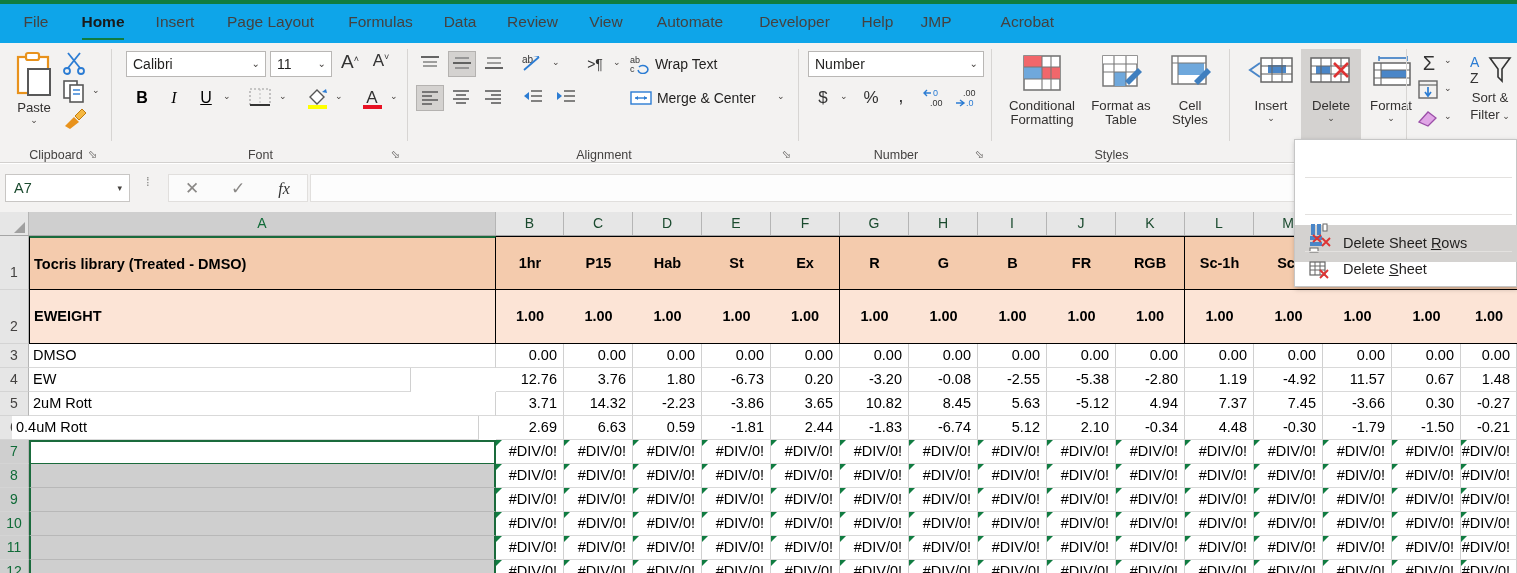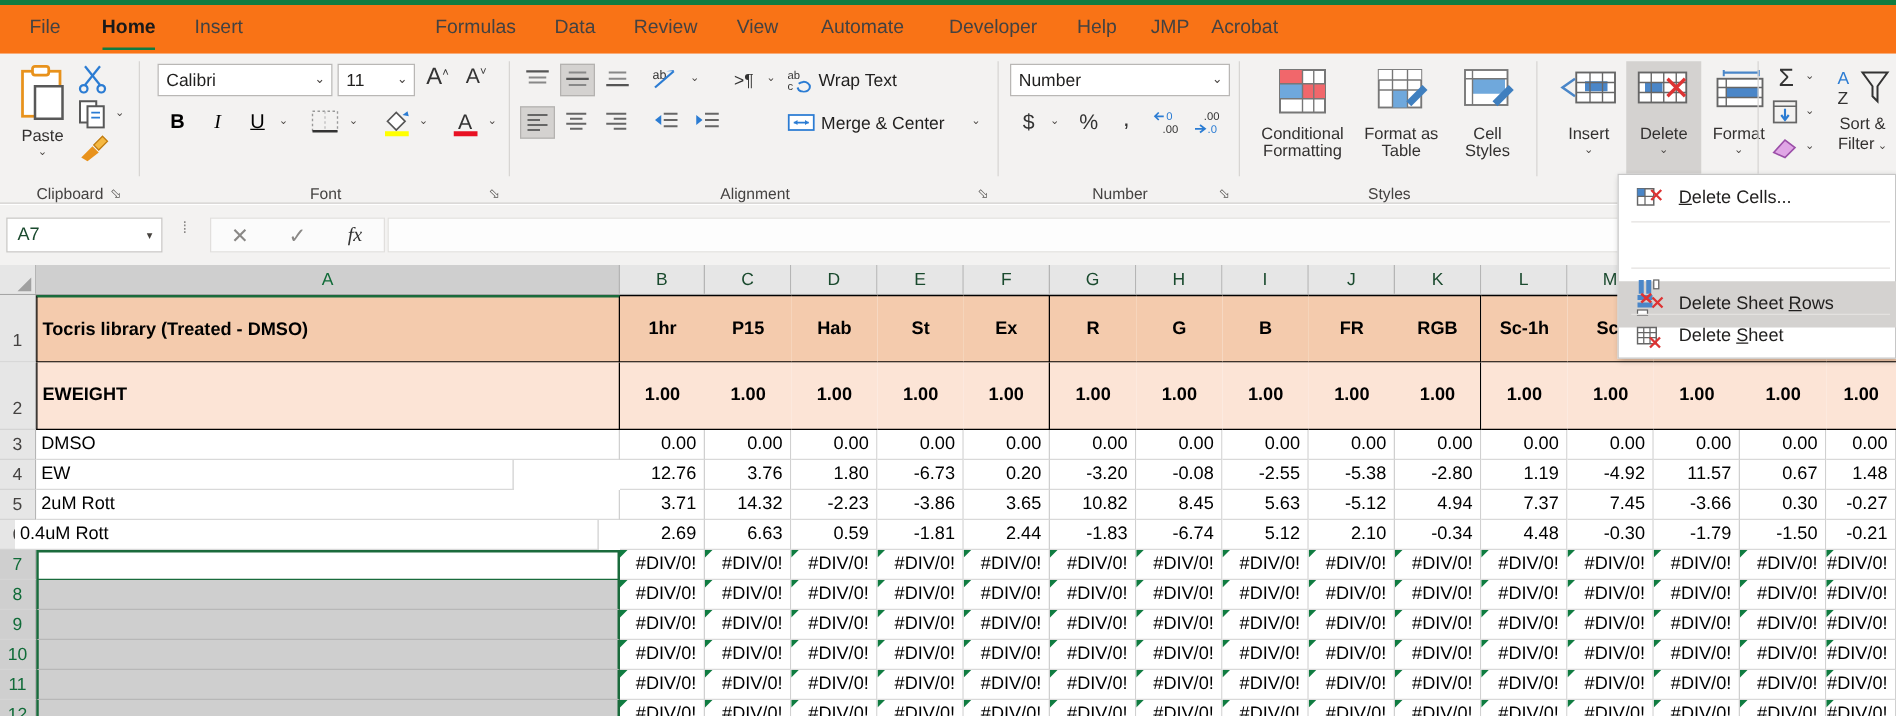--- a/index.html
+++ b/index.html
@@ -10,21 +10,21 @@
     background:#ffffff; position:relative;
     -webkit-font-smoothing:antialiased;
   }
 
   
   #topstrip { position:absolute; left:0; top:0; width:1517px; height:4px; background:#107c41; }
 
   
   #tabbar {
     position:absolute; left:0; top:4px; width:1517px; height:39px;
-    background:#f97316;
+    background:#0ea5e9;
   }
   .tab {
     position:absolute; top:0; height:39px; line-height:36px;
     font-size:15.5px; color:#444241; padding:0 10px; cursor:default;
     white-space:nowrap;
   }
   .tab.active { color:#1a1a1a; font-weight:bold; }
   .tab.active:after {
     content:""; position:absolute; left:10px; right:10px; bottom:3px;
     height:2.5px; background:#107c41;
@@ -141,29 +141,30 @@
 </style>
 </head>
 <body>
 
 <div id="topstrip"></div>
 
 <div id="tabbar">
     <div class="tab" style="left: 12px; width: 48px; padding: 0px; text-align: center;"><span>File</span></div>
     <div class="tab active" style="left: 72px; width: 62px; padding: 0px; text-align: center;"><span>Home</span></div>
     <div class="tab" style="left: 145px; width: 60px; padding: 0px; text-align: center;"><span>Insert</span></div>
+    <div class="tab" style="left: 212px; width: 117px; padding: 0px; text-align: center;"><span>Page Layout</span></div>
     <div class="tab" style="left: 336px; width: 89px; padding: 0px; text-align: center;"><span>Formulas</span></div>
     <div class="tab" style="left: 433px; width: 54px; padding: 0px; text-align: center;"><span>Data</span></div>
     <div class="tab" style="left: 495px; width: 75px; padding: 0px; text-align: center;"><span>Review</span></div>
     <div class="tab" style="left: 578px; width: 56px; padding: 0px; text-align: center;"><span>View</span></div>
     <div class="tab" style="left: 642px; width: 96px; padding: 0px; text-align: center;"><span>Automate</span></div>
     <div class="tab" style="left: 745px; width: 99px; padding: 0px; text-align: center;"><span>Developer</span></div>
     <div class="tab" style="left: 852px; width: 51px; padding: 0px; text-align: center;"><span>Help</span></div>
     <div class="tab" style="left: 911px; width: 50px; padding: 0px; text-align: center;"><span>JMP</span></div>
-    <div class="tab" style="left: 969px; width: 85px; padding: 0px; text-align: left;"><span>Acrobat</span></div>
+    <div class="tab" style="left: 969px; width: 85px; padding: 0px; text-align: right;"><span>Acrobat</span></div>
   </div>
 
 <div id="ribbon">
 
   <div class="grp" style="left:0;width:112px;">
     <div class="btn" id="pasteBtn">
       <svg width="44" height="46" viewBox="0 0 44 46" style="margin-left:4px;margin-top:2px;">
         <rect x="4" y="6" width="30" height="36" fill="#fff" stroke="#e8921c" stroke-width="2.2"></rect>
         <rect x="12" y="2" width="13" height="7" rx="2" fill="#fff" stroke="#e8921c" stroke-width="2.2"></rect>
         <rect x="14" y="18" width="22" height="26" fill="#fff" stroke="#585858" stroke-width="2"></rect>
@@ -736,30 +737,20 @@
       <div class="cell num plain" style="left: 1116px; width: 69px; top: 348px; height: 24px; line-height: 23px; border-bottom: 1px solid rgb(217, 217, 217); border-right: 1px solid rgb(208, 208, 208);"><div class="errtri"></div><span>#DIV/0!</span></div>
       <div class="cell num plain" style="left: 1185px; width: 69px; top: 348px; height: 24px; line-height: 23px; border-bottom: 1px solid rgb(217, 217, 217); border-right: 1px solid rgb(208, 208, 208);"><div class="errtri"></div><span>#DIV/0!</span></div>
       <div class="cell num plain" style="left: 1254px; width: 69px; top: 348px; height: 24px; line-height: 23px; border-bottom: 1px solid rgb(217, 217, 217); border-right: 1px solid rgb(208, 208, 208);"><div class="errtri"></div><span>#DIV/0!</span></div>
       <div class="cell num plain" style="left: 1323px; width: 69px; top: 348px; height: 24px; line-height: 23px; border-bottom: 1px solid rgb(217, 217, 217); border-right: 1px solid rgb(208, 208, 208);"><div class="errtri"></div><span>#DIV/0!</span></div>
       <div class="cell num plain" style="left: 1392px; width: 69px; top: 348px; height: 24px; line-height: 23px; border-bottom: 1px solid rgb(217, 217, 217); border-right: 1px solid rgb(208, 208, 208);"><div class="errtri"></div><span>#DIV/0!</span></div>
       <div class="cell num plain" style="left: 1461px; width: 56px; top: 348px; height: 24px; line-height: 23px; border-bottom: 1px solid rgb(217, 217, 217); border-right: 1px solid rgb(208, 208, 208);"><div class="errtri"></div><span>#DIV/0!</span></div>
     </div>
 </div>
 
 <div id="delmenu">
-    <div class="mitem" style="top: 0px;">
-      <span class="micon"><svg width="22" height="20" viewBox="0 0 22 20">
-          <rect x="1" y="2" width="13" height="13" fill="#fff" stroke="#666" stroke-width="1.2"></rect>
-          <rect x="1" y="2" width="6" height="6" fill="#4a86c8"></rect>
-          <line x1="1" y1="8" x2="14" y2="8" stroke="#666" stroke-width="1"></line>
-          <line x1="7" y1="2" x2="7" y2="15" stroke="#666" stroke-width="1"></line>
-          <path d="M12 3 L20 11 M20 3 L12 11" stroke="#d33" stroke-width="1.9"></path>
-        </svg></span>
-      <span class="mlabel"><u>D</u>elete Cells...</span>
-    </div>
     <div class="msep" style="top: 37px;"></div>
     <div class="mitem hl" style="top: 37px; margin-top: 48px;">
       <span class="micon"><svg width="22" height="20" viewBox="0 0 22 20">
           <rect x="1" y="2" width="12" height="4" fill="#4a86c8"></rect>
           <rect x="1" y="8" width="12" height="4" fill="#4a86c8"></rect>
           <rect x="1" y="14" width="8" height="4" fill="#fff" stroke="#666" stroke-width="1"></rect>
           <path d="M13 4 L21 12 M21 4 L13 12" stroke="#d33" stroke-width="1.9"></path>
         </svg></span>
       <span class="mlabel">Delete Sheet <u>R</u>ows</span>
     </div>

